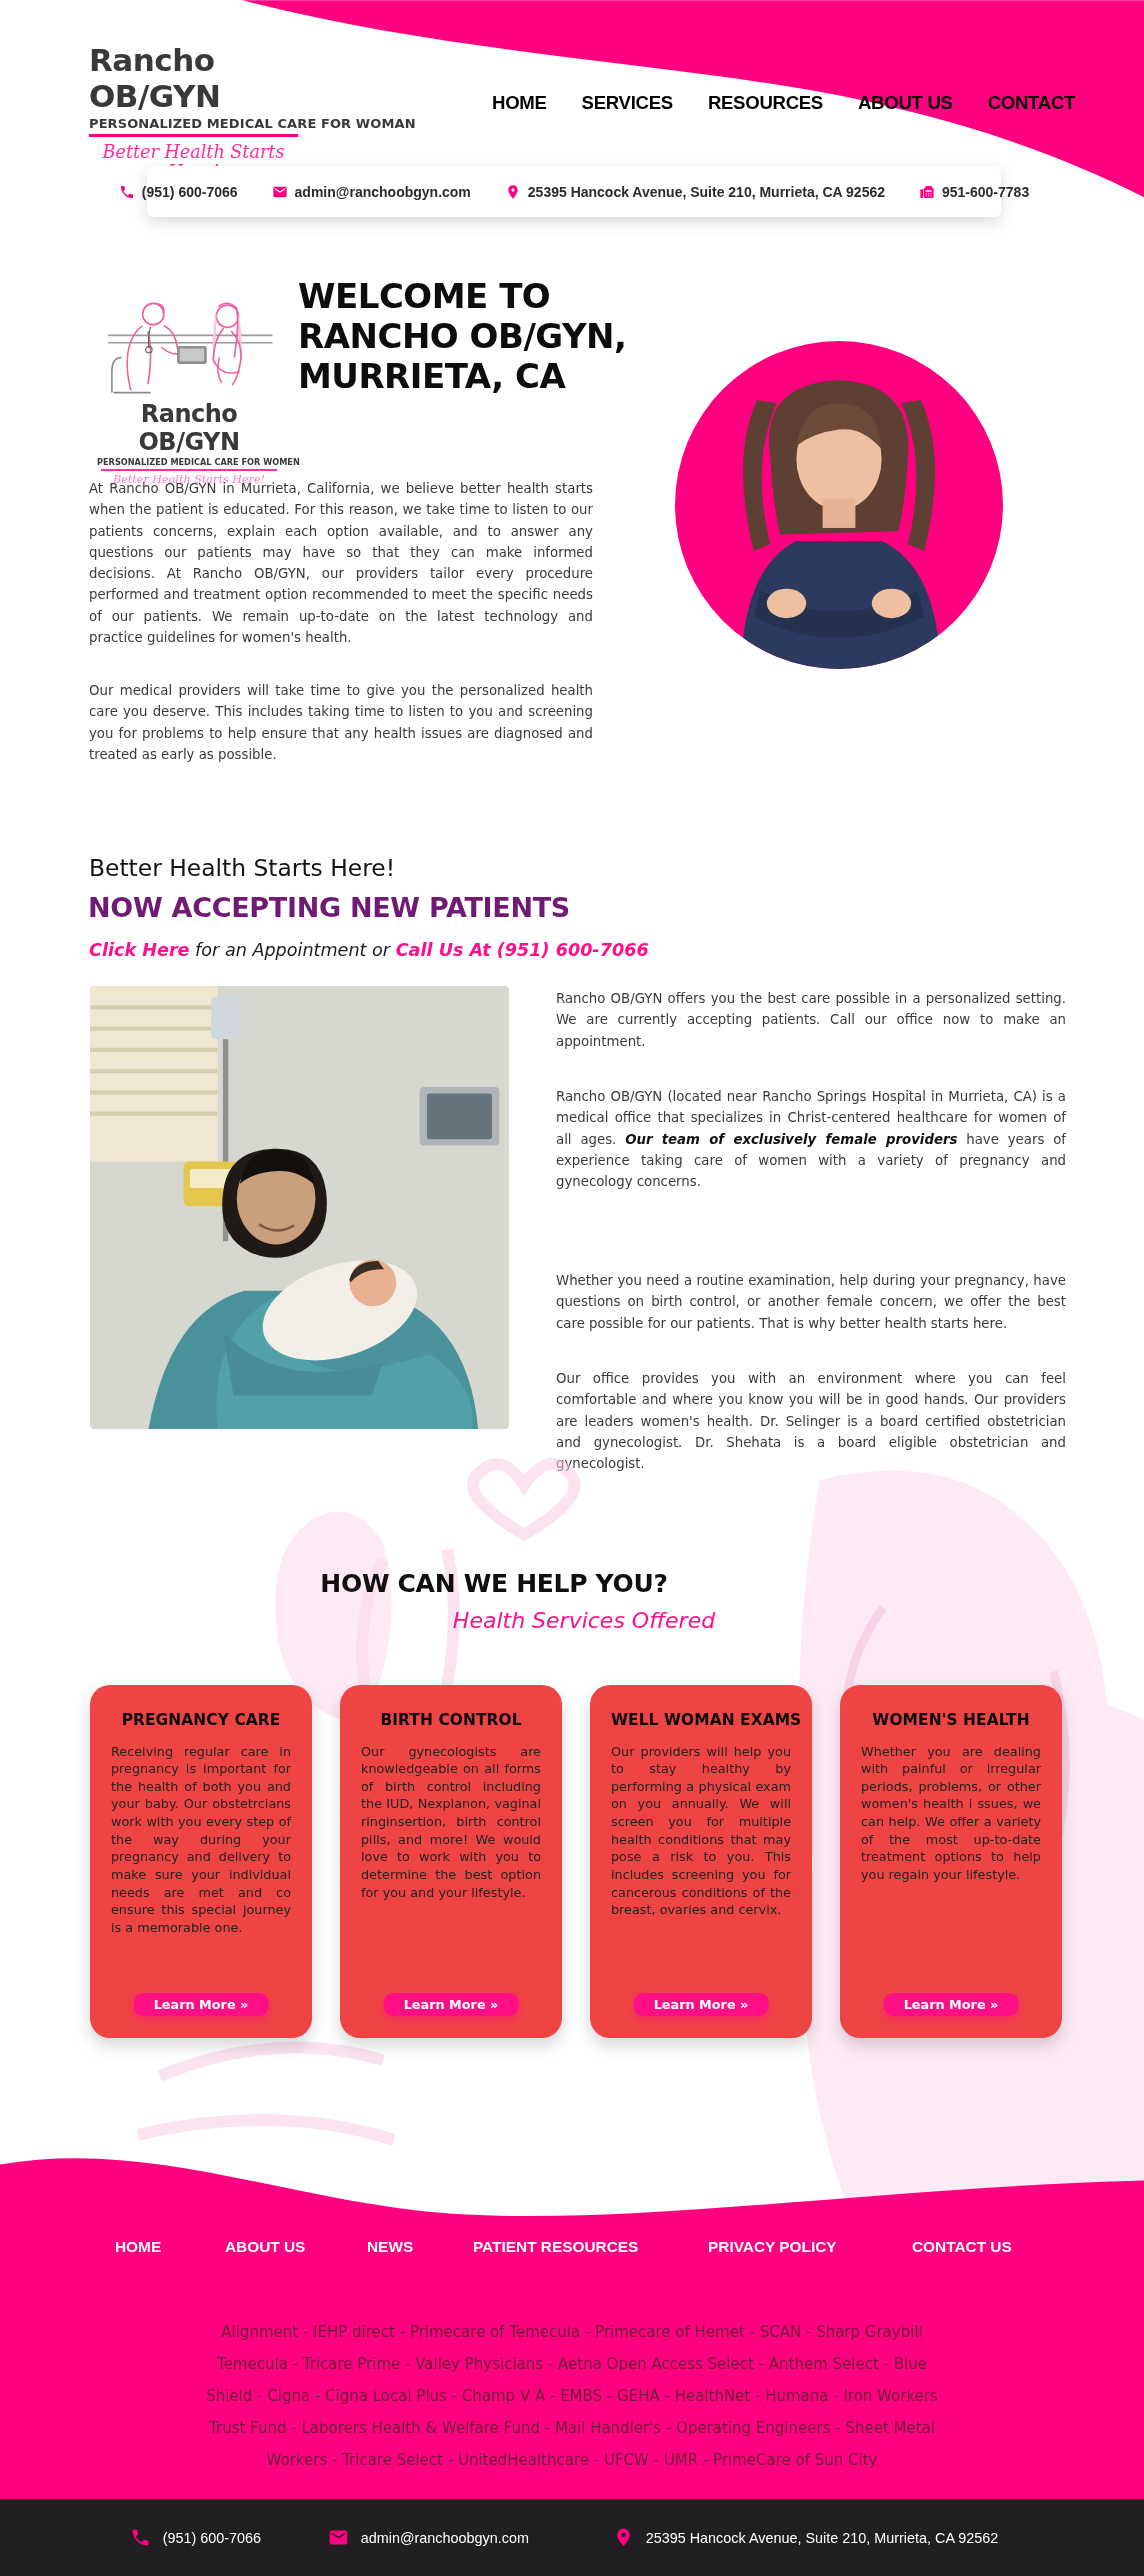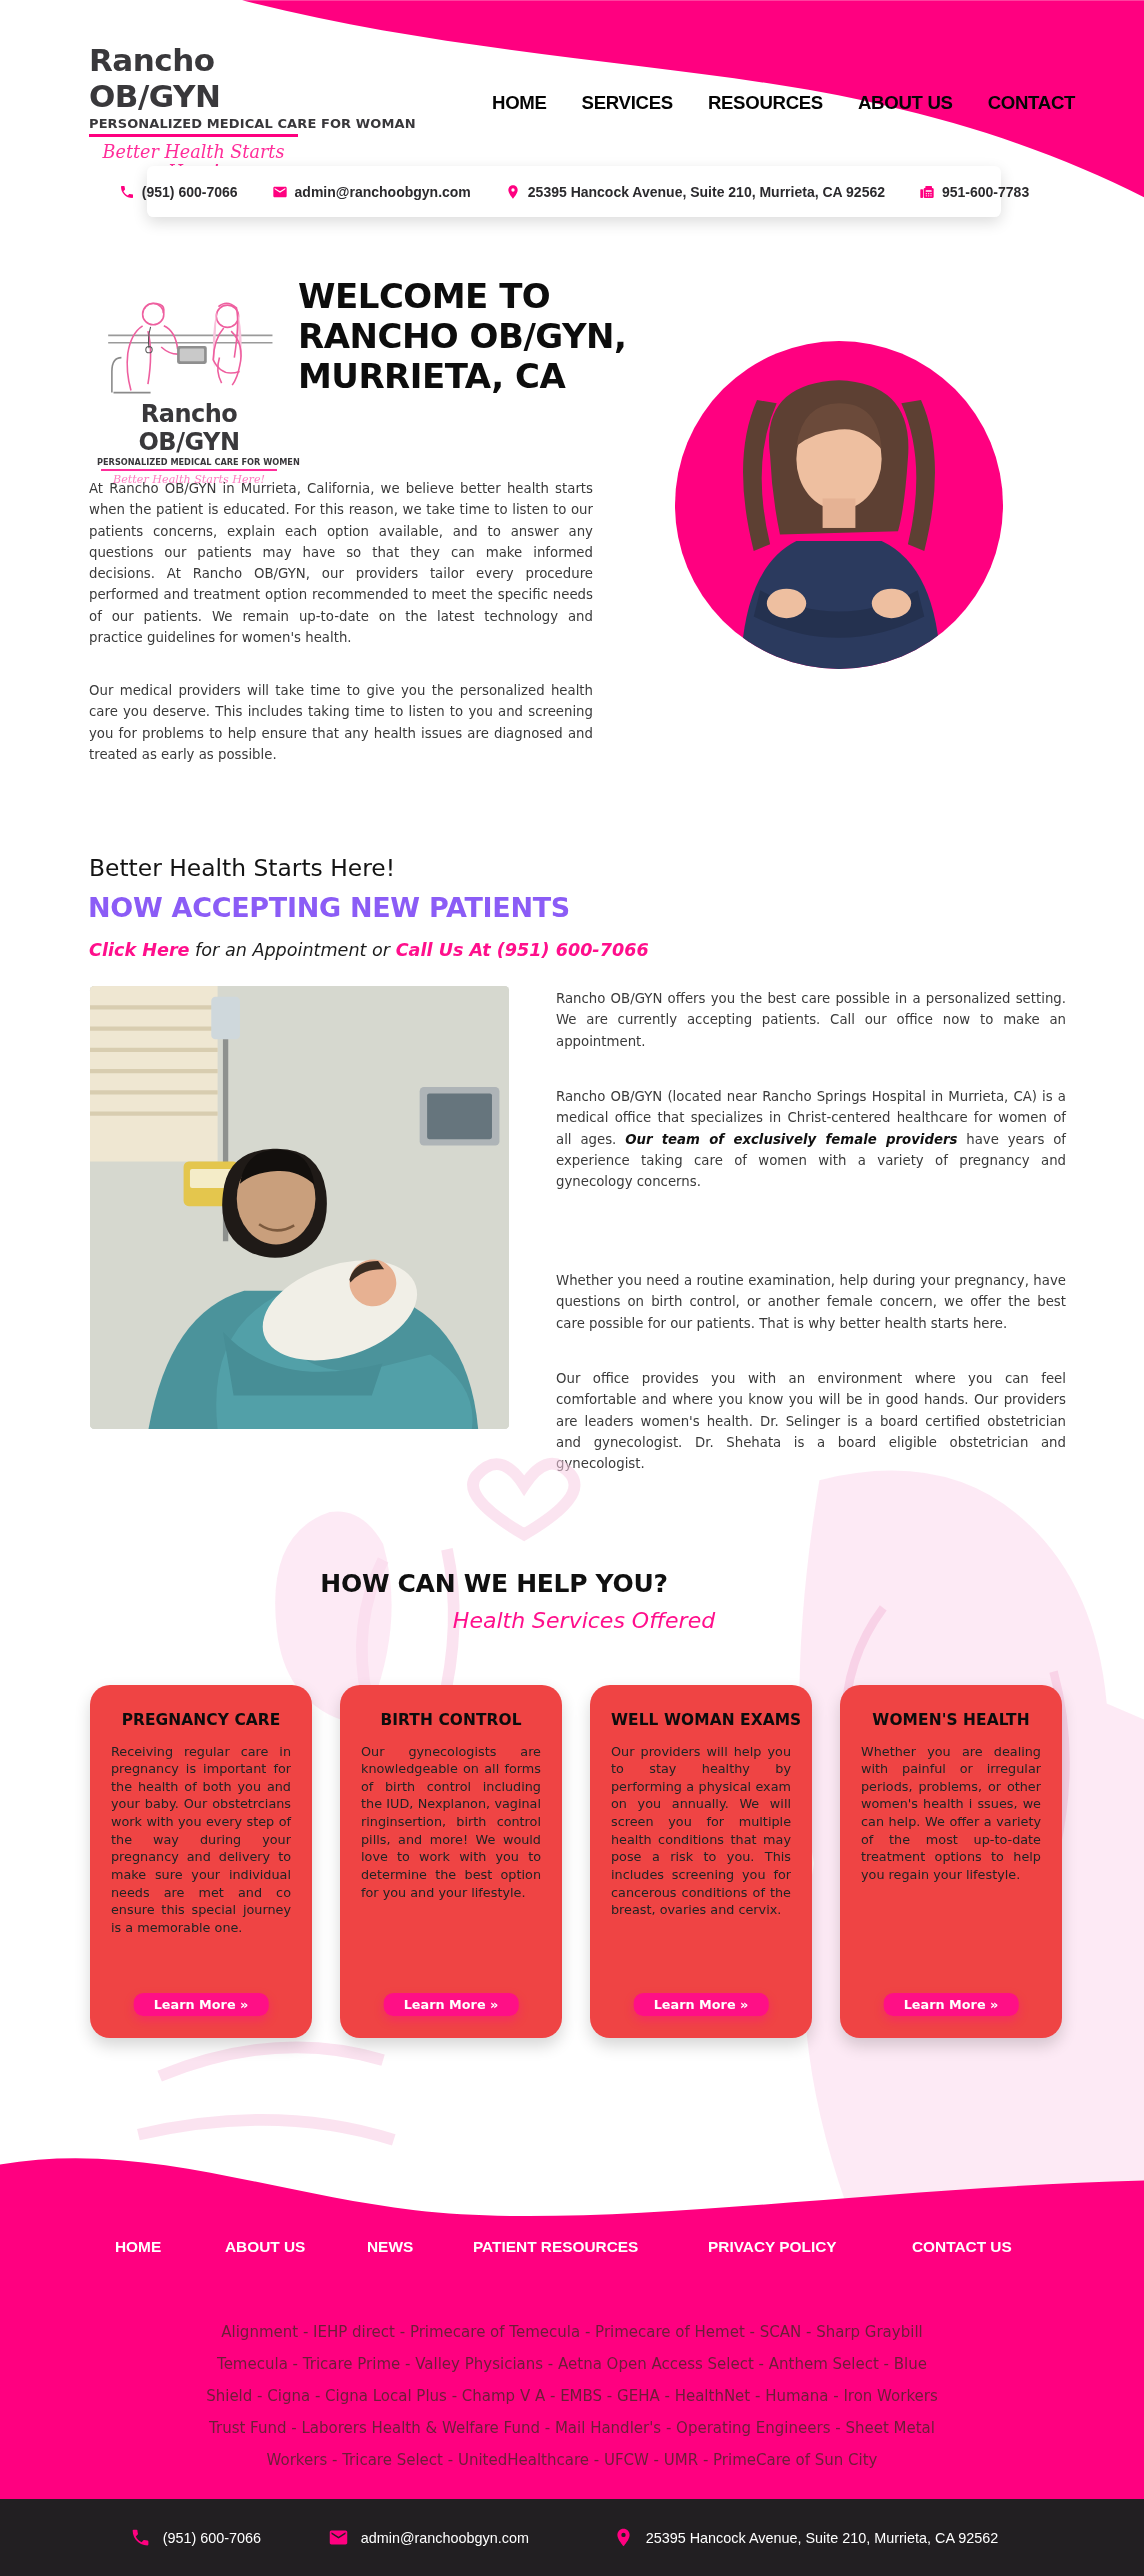--- a/index.html
+++ b/index.html
@@ -37,21 +37,21 @@
   .mini-line { height:1.6px; background:#ff2d9a; margin:2.1px auto 0; width:176px; }
   .mini-slogan { font-family:"DejaVu Serif", serif; font-style:italic; font-size:11.2px; color:#ff7cc0; margin-top:2.7px; text-align:center; }
   .welcome-h1 { position:absolute; left:298px; top:276px; width:362px; font-size:34px; line-height:1.18; font-weight:800; color:#0d0d0d; letter-spacing:-0.5px; }
   .para { font-size:13.3px; line-height:1.6; text-align:justify; color:#3a3a3a; }
   .welcome-p1 { position:absolute; left:89px; top:478px; width:504px; }
   .welcome-p2 { position:absolute; left:89px; top:680px; width:504px; }
   .doctor-circle { position:absolute; left:675px; top:341px; width:328px; height:328px; border-radius:50%; background:#ff0080; overflow:hidden; }
 
   
   .accept-line1 { position:absolute; left:89px; top:854px; font-size:23.4px; color:#141414; }
-  .accept-line2 { position:absolute; left:88px; top:892px; font-size:27px; font-weight:800; color:#8b5cf6; letter-spacing:-0.3px; }
+  .accept-line2 { position:absolute; left:88px; top:892px; font-size:27px; font-weight:800; color:#701a75; letter-spacing:-0.3px; }
   .accept-cta { position:absolute; left:89px; top:940px; font-size:17.6px; font-style:italic; color:#1c1c1c; }
   .cta-pink { color:#ff0f8c; font-weight:700; cursor:pointer; }
 
   
   .baby-photo { position:absolute; left:90px; top:986px; width:419px; height:443px; border-radius:4.3px; overflow:hidden; background:#d9dad2; }
   .about-p1 { position:absolute; left:556px; top:988px; width:510px; }
   .about-p2 { position:absolute; left:556px; top:1086px; width:510px; }
   .about-p3 { position:absolute; left:556px; top:1270px; width:510px; }
   .about-p4 { position:absolute; left:556px; top:1368px; width:510px; }
   .bold-italic { font-weight:700; font-style:italic; color:#111; }

